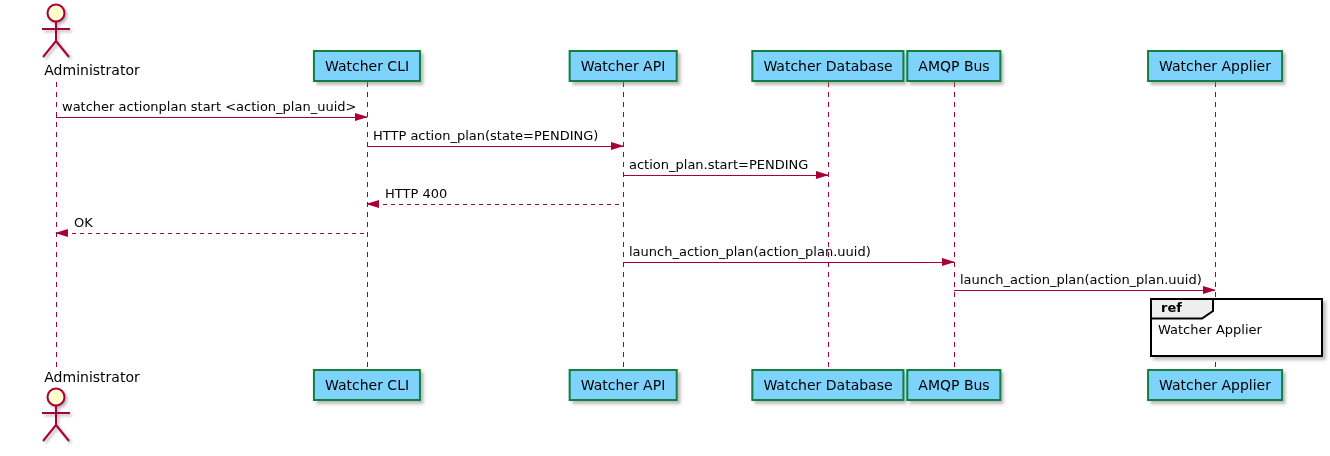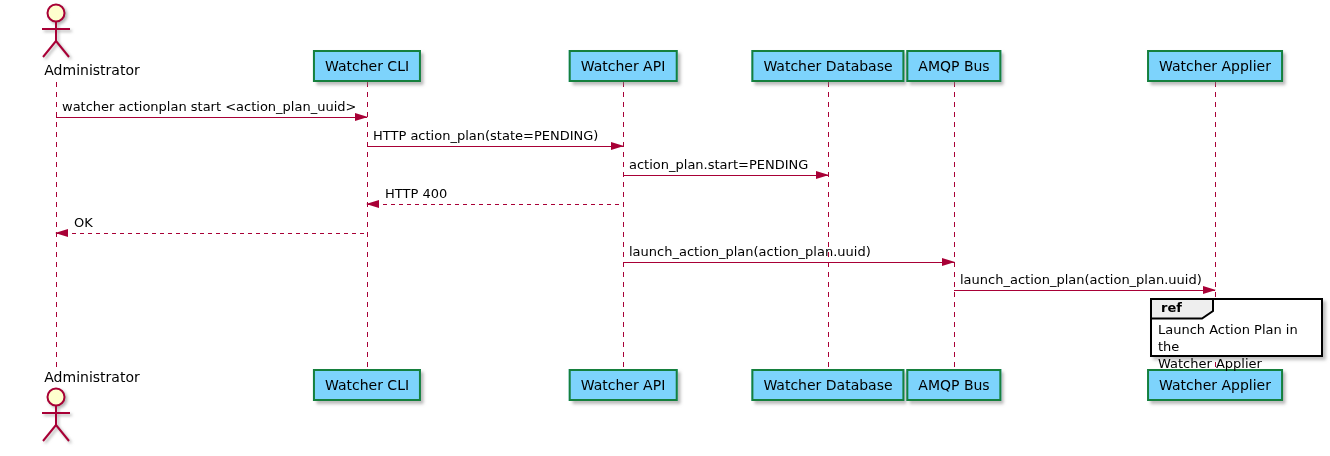--- a/index.html
+++ b/index.html
@@ -91,21 +91,20 @@
 </head>
 <body>
 
 <div id="canvas">
   <div class="ref" id="ref-box" style="left: 1150px; top: 298px; width: 173px; height: 59px;">
     <svg class="ref-tab" width="66" height="22" viewBox="0 0 66 22">
       <path d="M1,1 H63 V13 L52,20.5 H1 Z" fill="#EEEEEE" stroke="#000000" stroke-width="2"></path>
     </svg>
     <span class="ref-kw">ref</span>
     <div class="ref-body">
-      <div>Launch Action Plan in the</div>
       <div>Watcher Applier</div>
     </div>
   </div>
 <div class="lifeline" style="left: 56px; top: 82px; height: 286px;"></div>
     <div class="actor-fig" style="left: 56px; top: 2px;"><svg width="44" height="58" viewBox="0 0 44 58">
         <g stroke="#A80036" stroke-width="2" fill="none">
           <circle cx="22" cy="11" r="8.5" fill="#FEFECE"></circle>
           <line x1="22" y1="19.5" x2="22" y2="39"></line>
           <line x1="8" y1="27" x2="36" y2="27"></line>
           <line x1="22" y1="39" x2="9" y2="55"></line>

